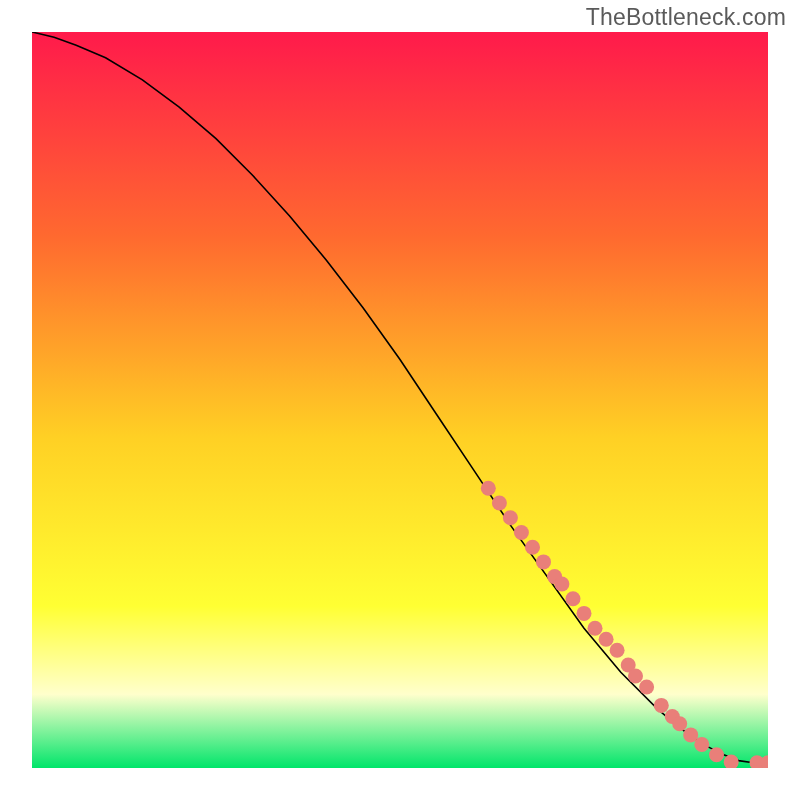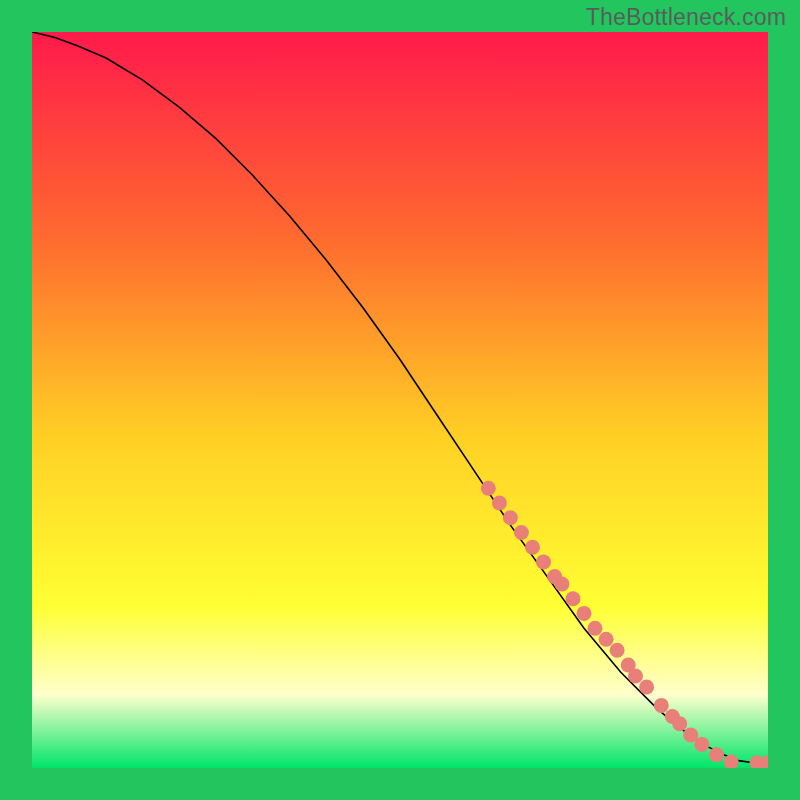--- a/index.html
+++ b/index.html
@@ -8,21 +8,21 @@
     width: 800px;
     height: 800px;
     background: #000;
     overflow: hidden;
     font-family: Arial, Helvetica, sans-serif;
   }
   .frame {
     position: relative;
     width: 800px;
     height: 800px;
-    background: #22c55e;
+    background: #ffffff;
   }
   .watermark {
     position: absolute;
     top: 4px;
     right: 14px;
     color: #5a5a5a;
     font-size: 23px;
     font-weight: 400;
     letter-spacing: 0.2px;
     user-select: none;

